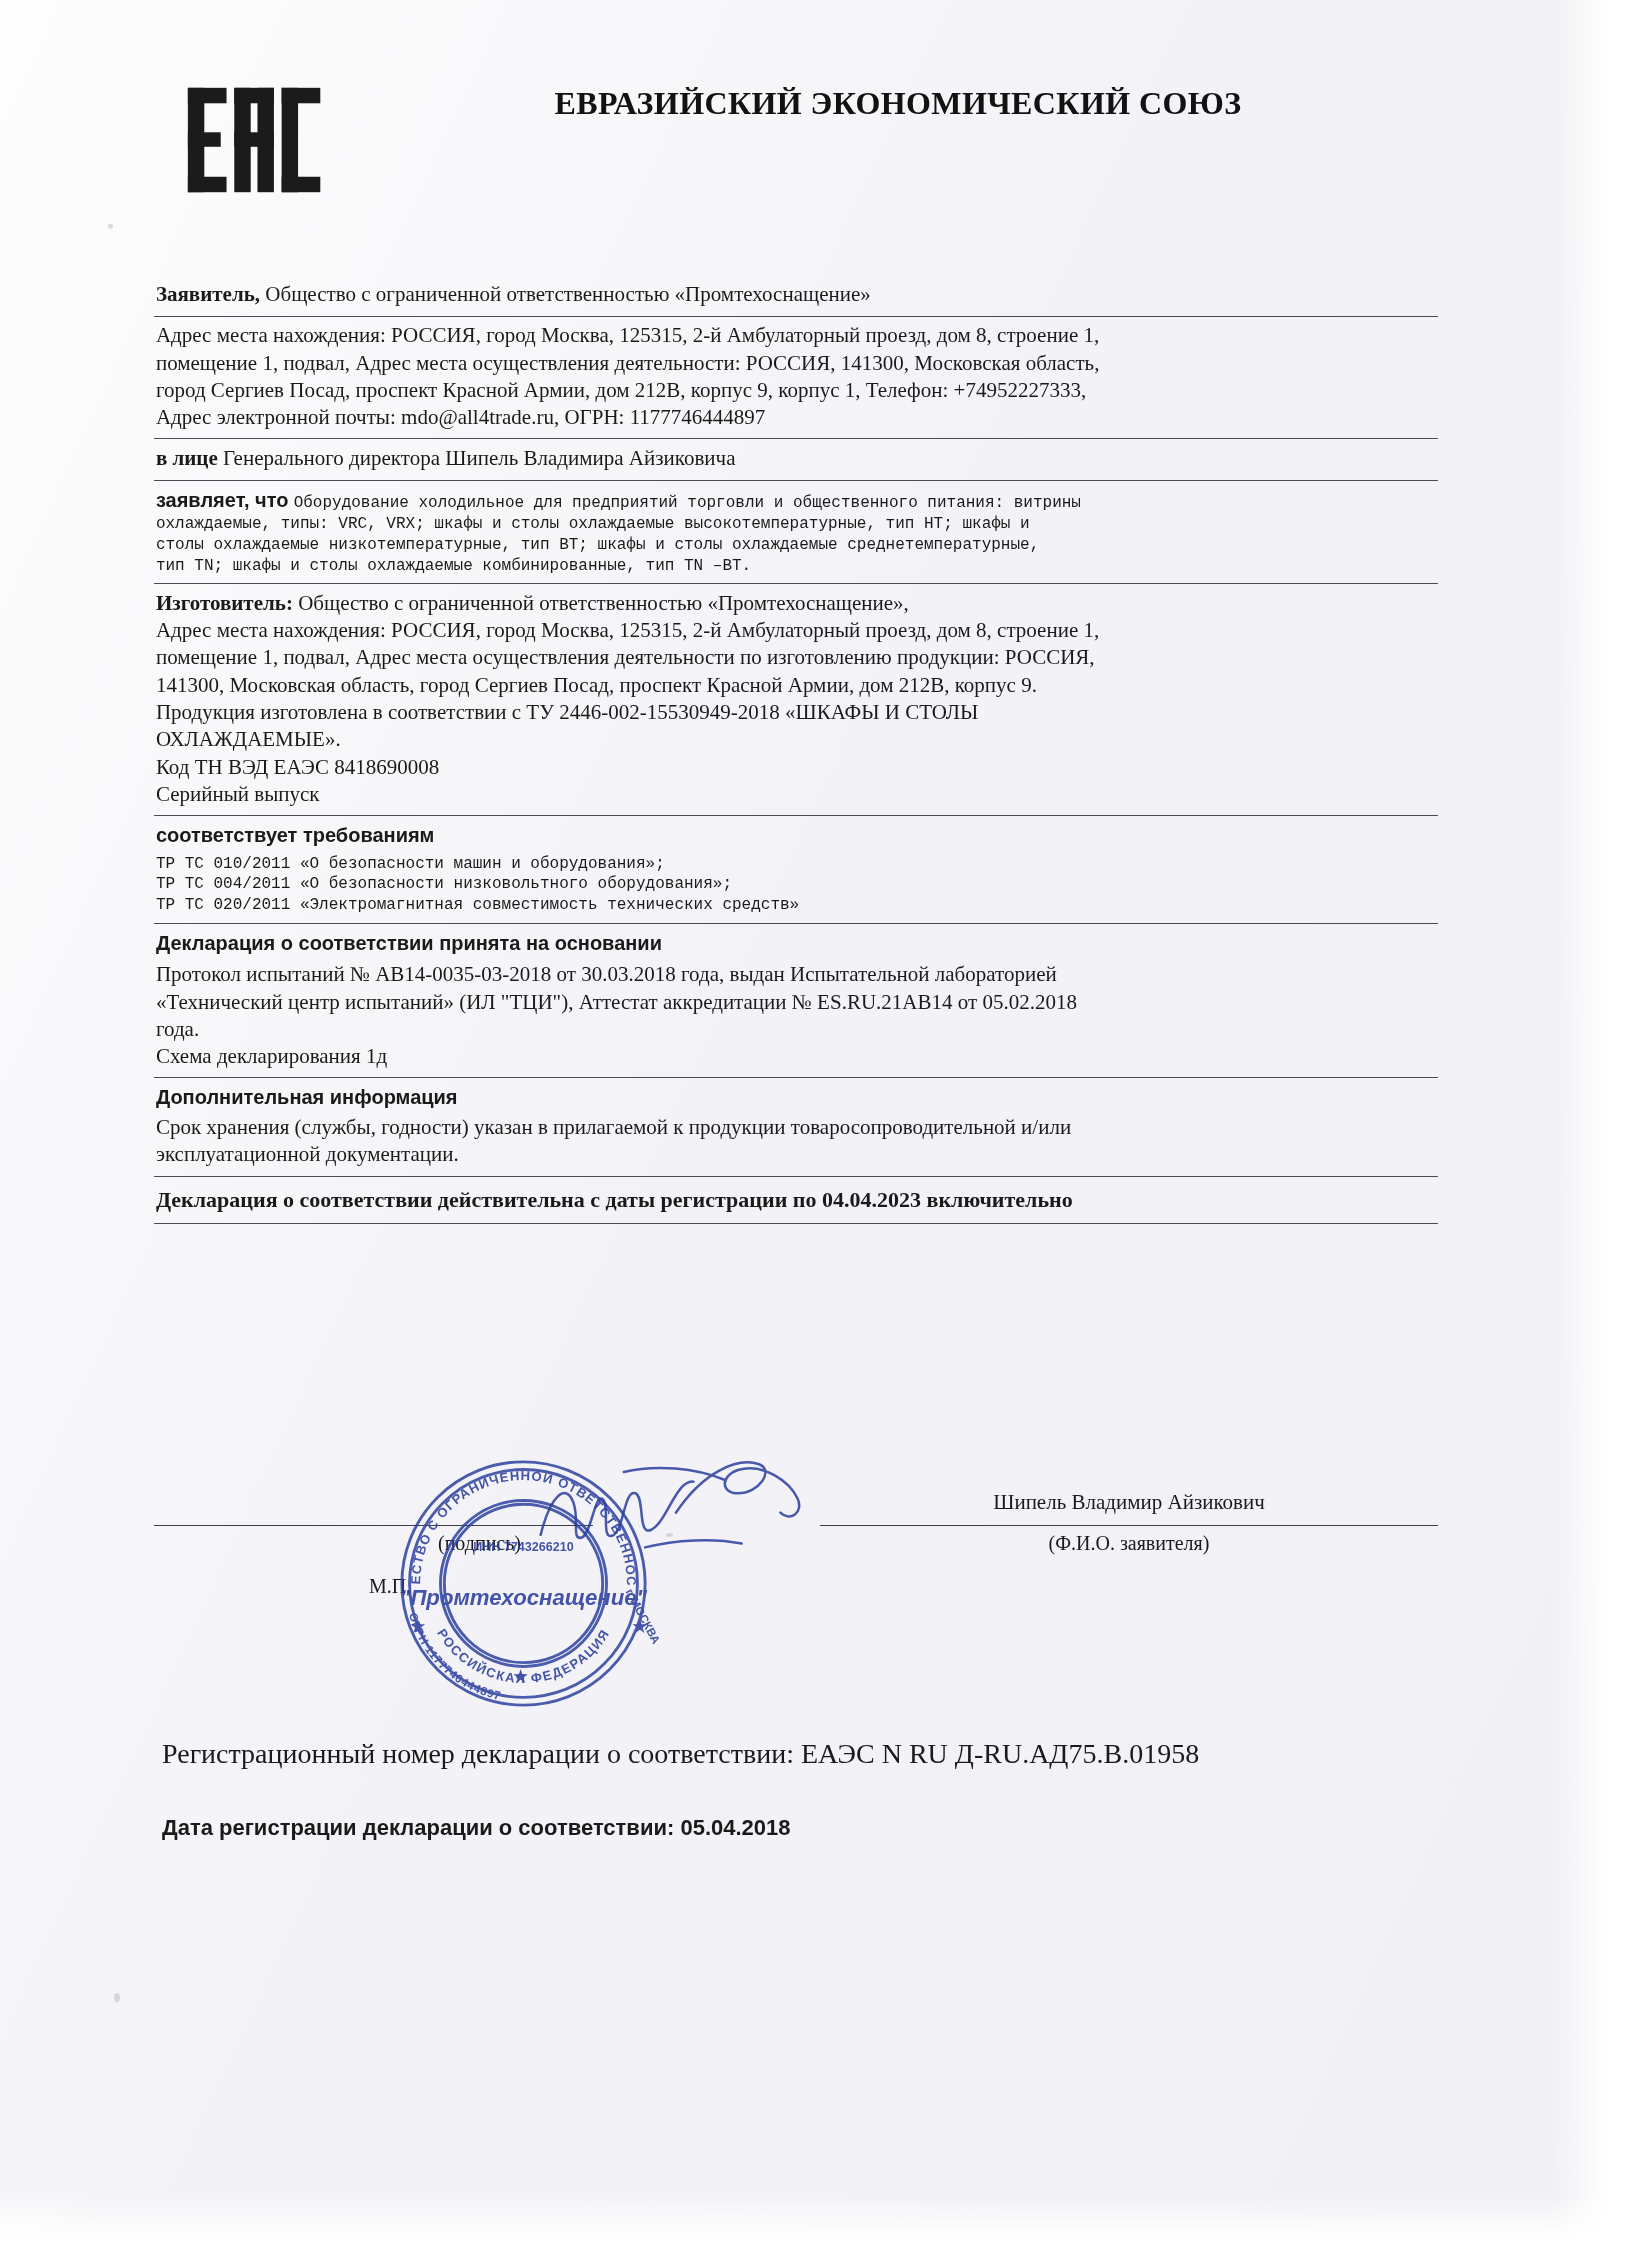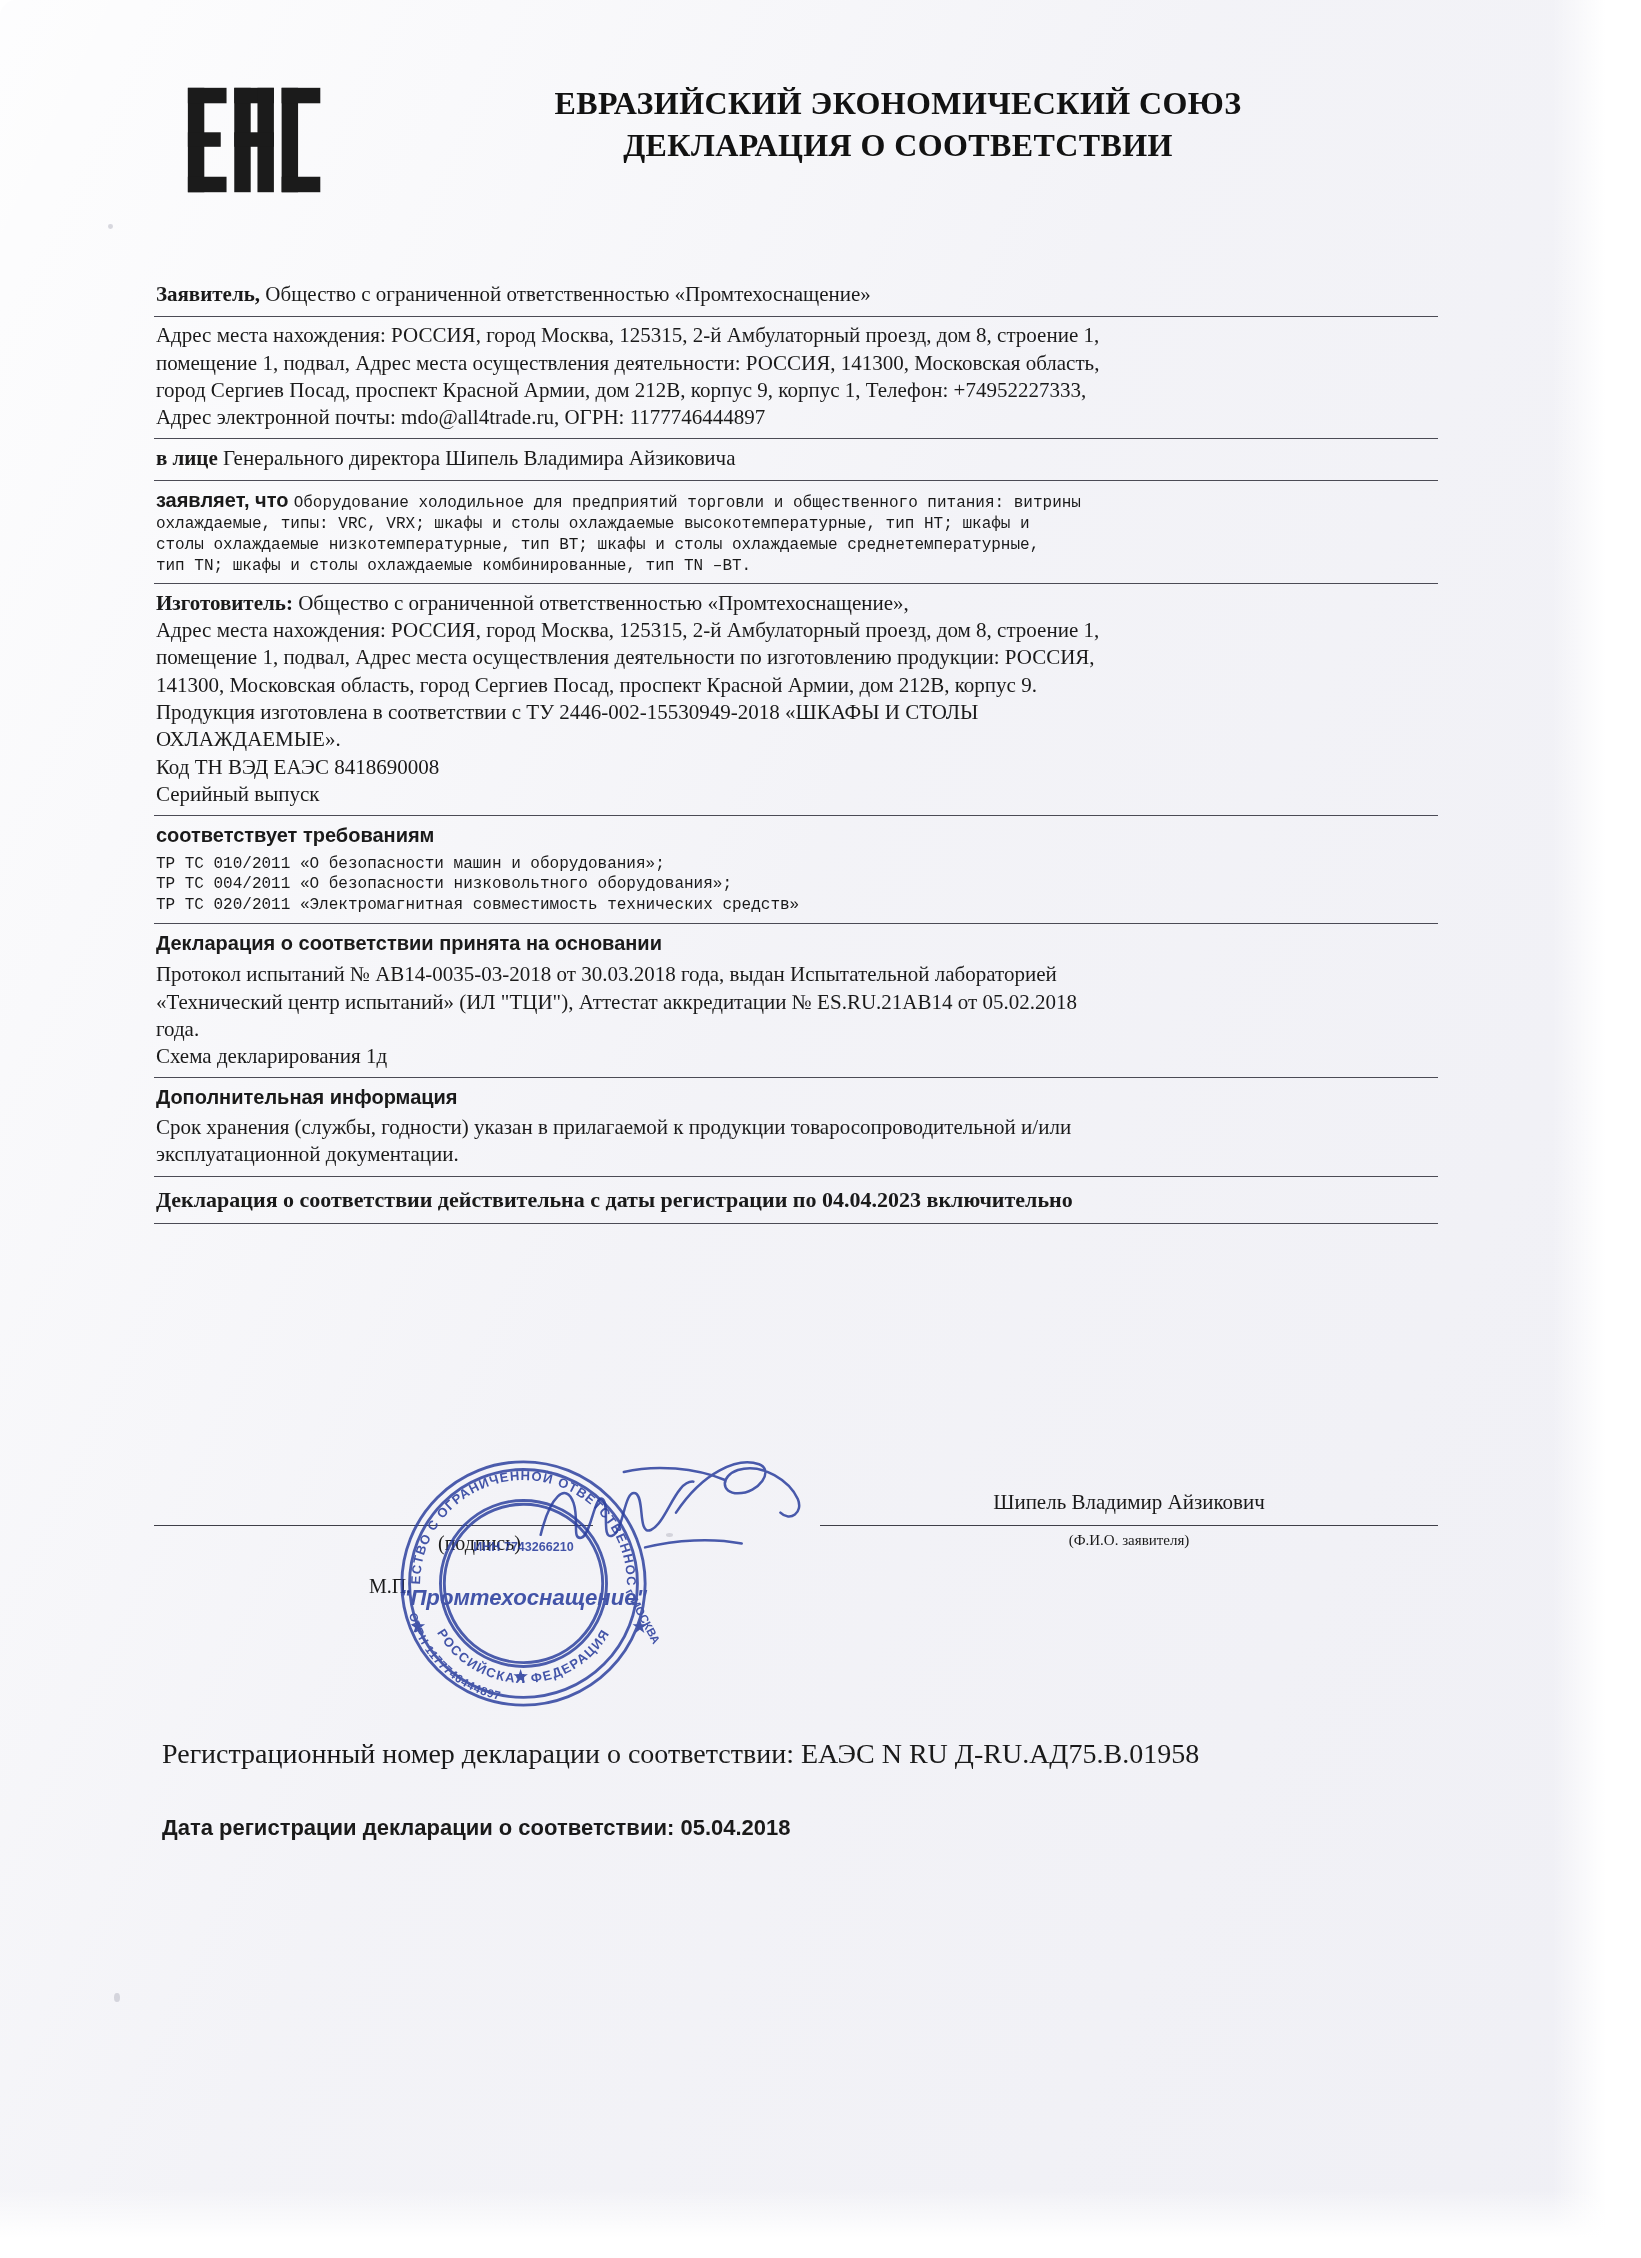--- a/index.html
+++ b/index.html
@@ -157,21 +157,21 @@
     width: 618px;
     text-align: center;
     font-size: 21px;
   }
   .sig-fio {
     position: absolute;
     left: 666px;
     top: 50px;
     width: 618px;
     text-align: center;
-    font-size: 15px;
+    font-size: 20px;
   }
   
   .stamp {
     position: absolute;
     left: 210px;
     top: -53px;
     width: 319px;
     height: 280px;
     opacity: 0.88;
   }
@@ -233,21 +233,20 @@
 
             <rect x="101" y="8" width="17" height="108"></rect>
             <rect x="101" y="8" width="40" height="16"></rect>
             <rect x="101" y="100" width="40" height="16"></rect>
           </g>
         </svg>
       </div>
 
       <div class="title-block">
         <div class="title-line">ЕВРАЗИЙСКИЙ ЭКОНОМИЧЕСКИЙ СОЮЗ</div>
-        <div class="title-line">ДЕКЛАРАЦИЯ О СООТВЕТСТВИИ</div>
       </div>
     </div>
 
     <div class="doc">
 
       <div class="row">
         <p>
           <span class="serif-b">Заявитель,</span>
           <span>Общество с ограниченной ответственностью «Промтехоснащение»</span>
         </p>

